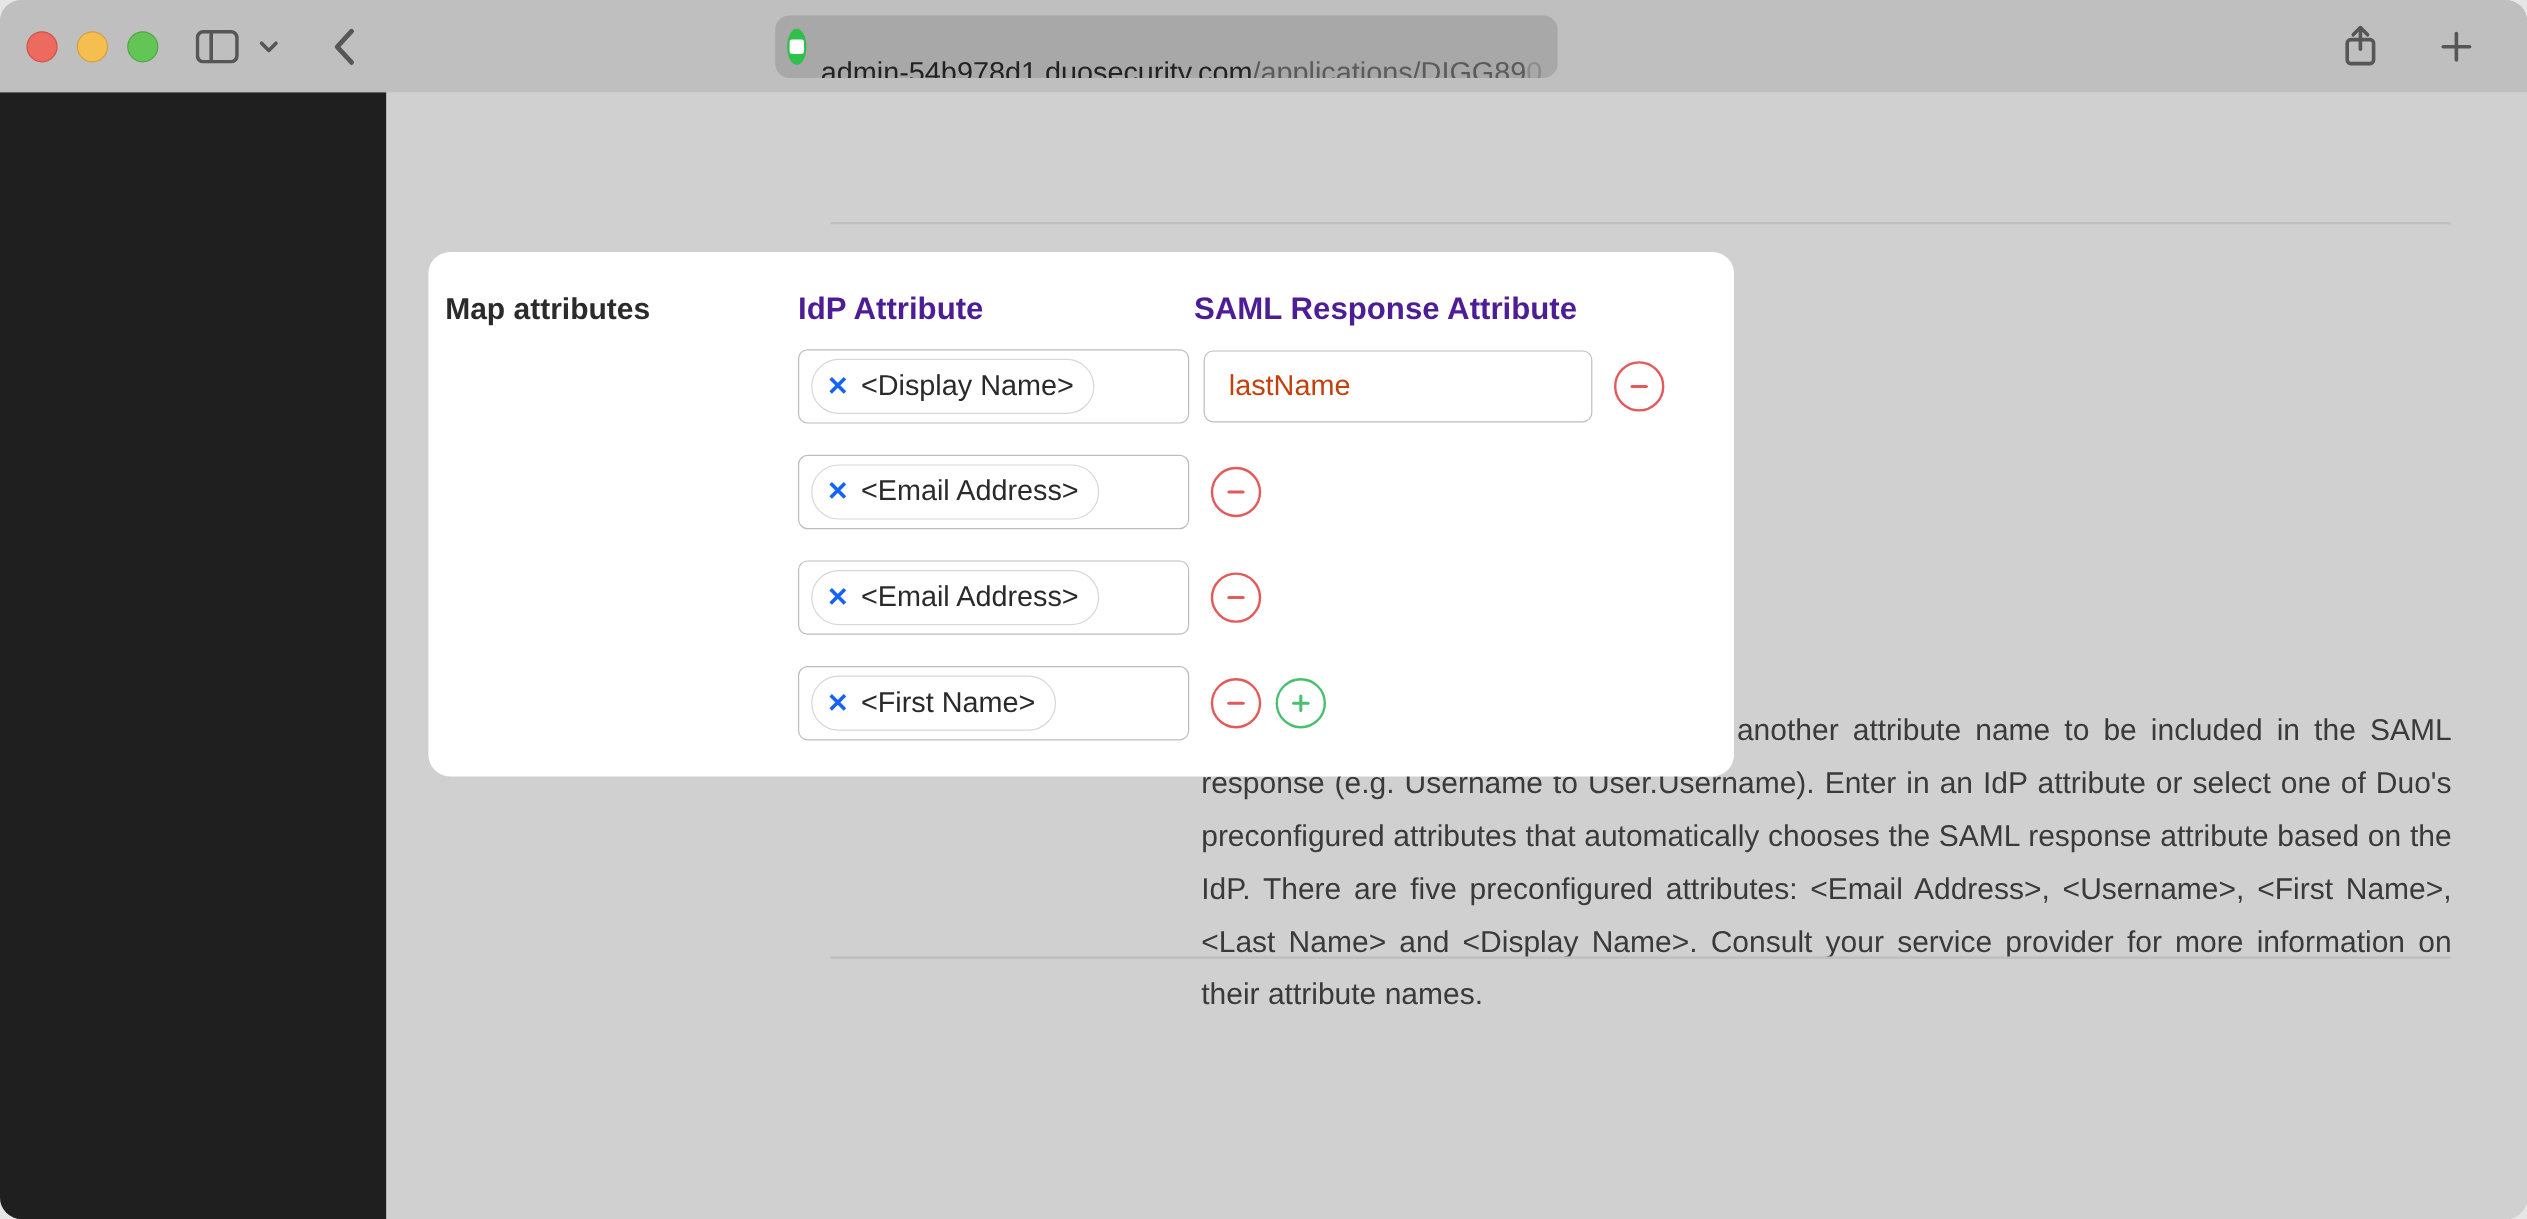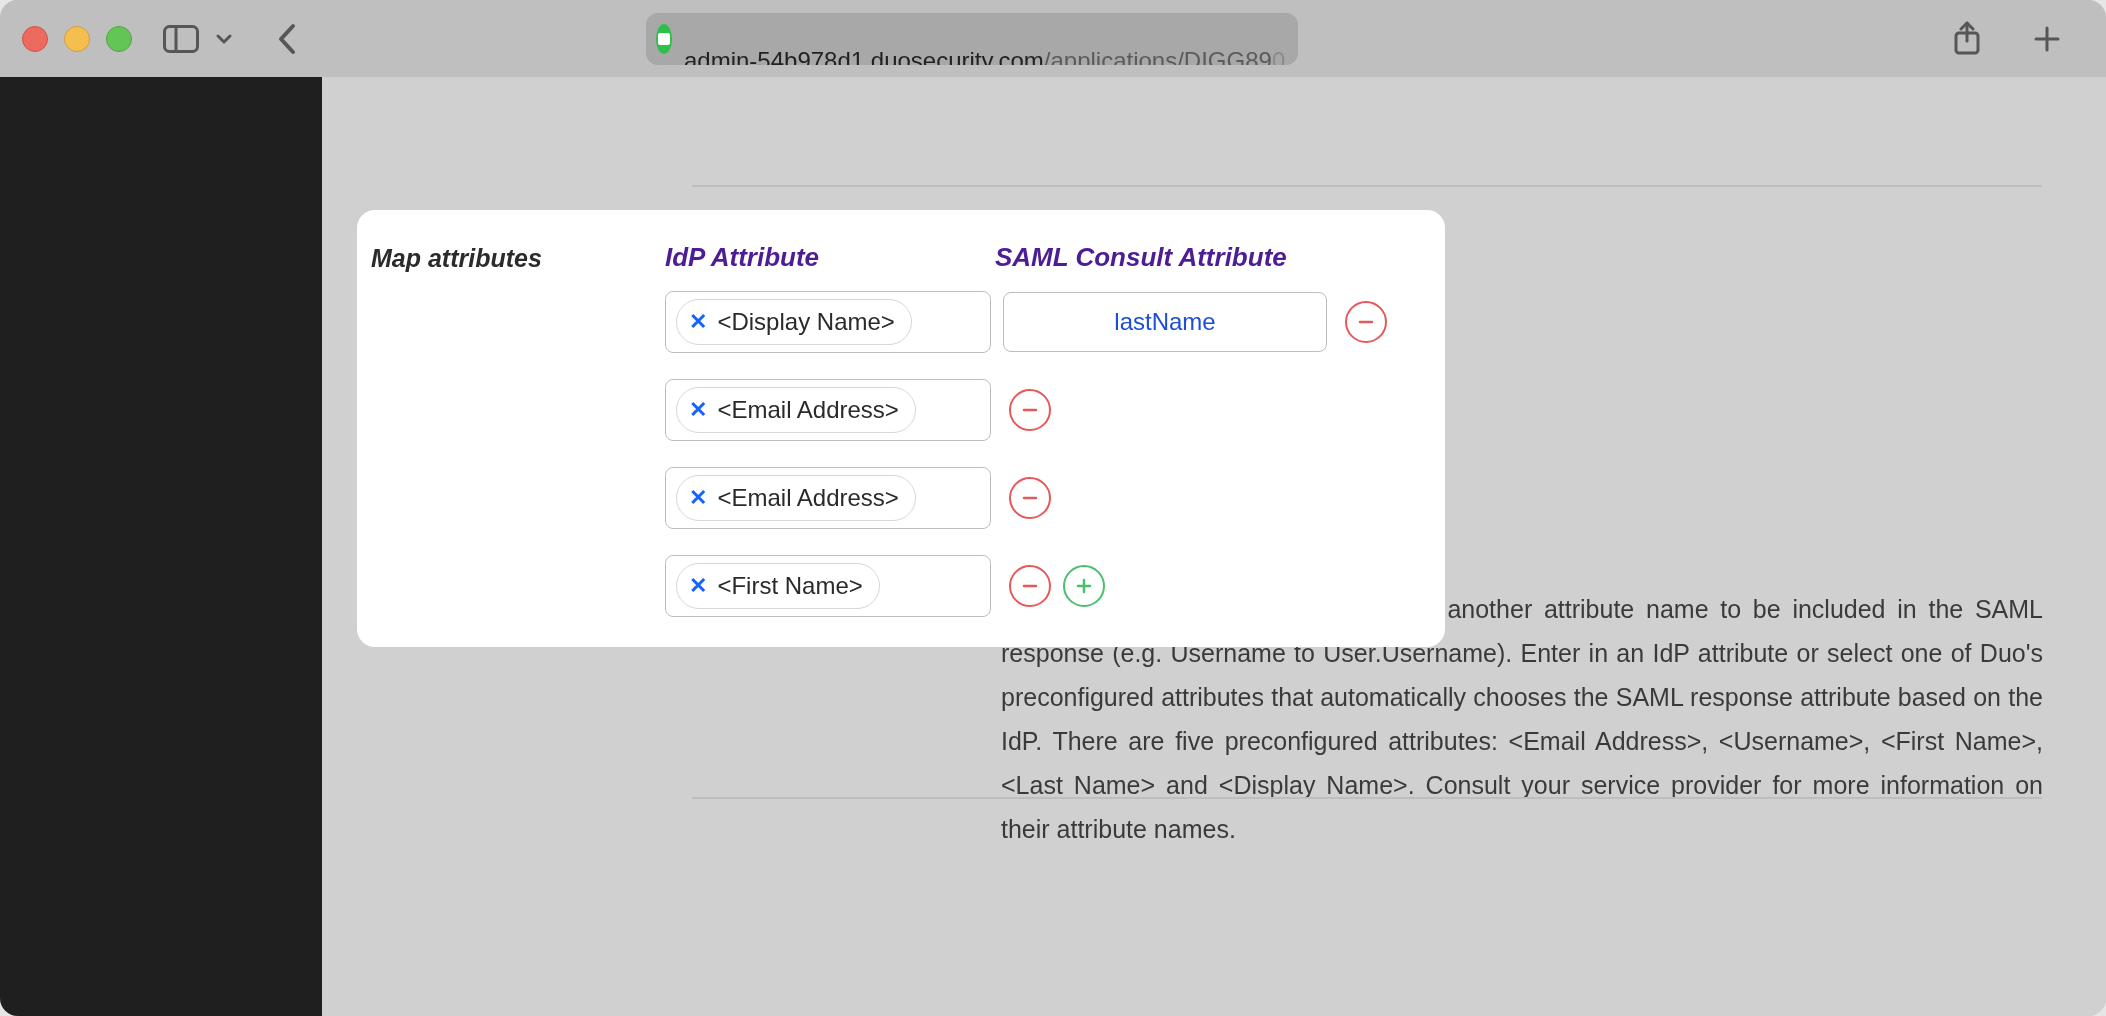--- a/index.html
+++ b/index.html
@@ -121,37 +121,36 @@
     height:44px; padding:0 16px 0 12px;
     border:1px solid #d7d7d7; border-radius:24px; background:#fff;
     color:#2a2a2a; font-size:24px;
   }
   .chip .x {
     color:#1463ff; font-weight:800; font-size:22px; line-height:1;
   }
 
   .saml-input {
     height:60px; border:1px solid #bdbdbd; border-radius:8px; background:#fff;
-    padding:0 20px; font-size:24px; color:#1d4ed8; outline:none;
-    box-sizing:border-box; width:100%;text-align:center;
+    padding:0 20px; font-size:24px; color:#c2410c; outline:none;
+    box-sizing:border-box; width:100%;
   }
 
   .icon-btn {
     width:38px; height:38px; border-radius:50%;
     border:2px solid; background:#fff; display:inline-flex;
     align-items:center; justify-content:center;
   }
   .remove { border-color:#e45a5a; color:#e45a5a; }
   .add    { border-color:#49c06d; color:#49c06d; }
   .row .rowbtns { display:flex; gap:12px; align-items:center; padding-left:6px; }
 
   .modal .headers {
     display:grid;
     grid-template-columns: 308px 330px 338px 112px;
-    font-style: italic;
   }
 
   
   .para-wrap {
     position:absolute; left:679px; right:63px; top:510px;
     color:#3e3e3e; font-size:25px; line-height:44px;
     text-align:justify;
   }
   .hr1 { position:absolute; left:370px; right:64px; top:108px; height:2px; background:#c9c9c9; }
   .hr2 { position:absolute; left:370px; right:64px; top:720px; height:2px; background:#c9c9c9; }
@@ -232,21 +231,21 @@
 
       <div class="hr2"></div>
 
       <div class="dim"></div>
     </div>
 
     <div class="modal">
       <div class="headers">
         <div class="section-title">Map attributes</div>
         <div class="col-head">IdP Attribute</div>
-        <div class="col-head">SAML Consult Attribute</div>
+        <div class="col-head">SAML Response Attribute</div>
         <div></div>
       </div>
 
       <div class="modal-inner">
         <div></div>
         <div class="rows" id="rows">
             <div class="row">
               <div class="idp-box">
                 <span class="chip">
                   <span class="x">✕</span>

